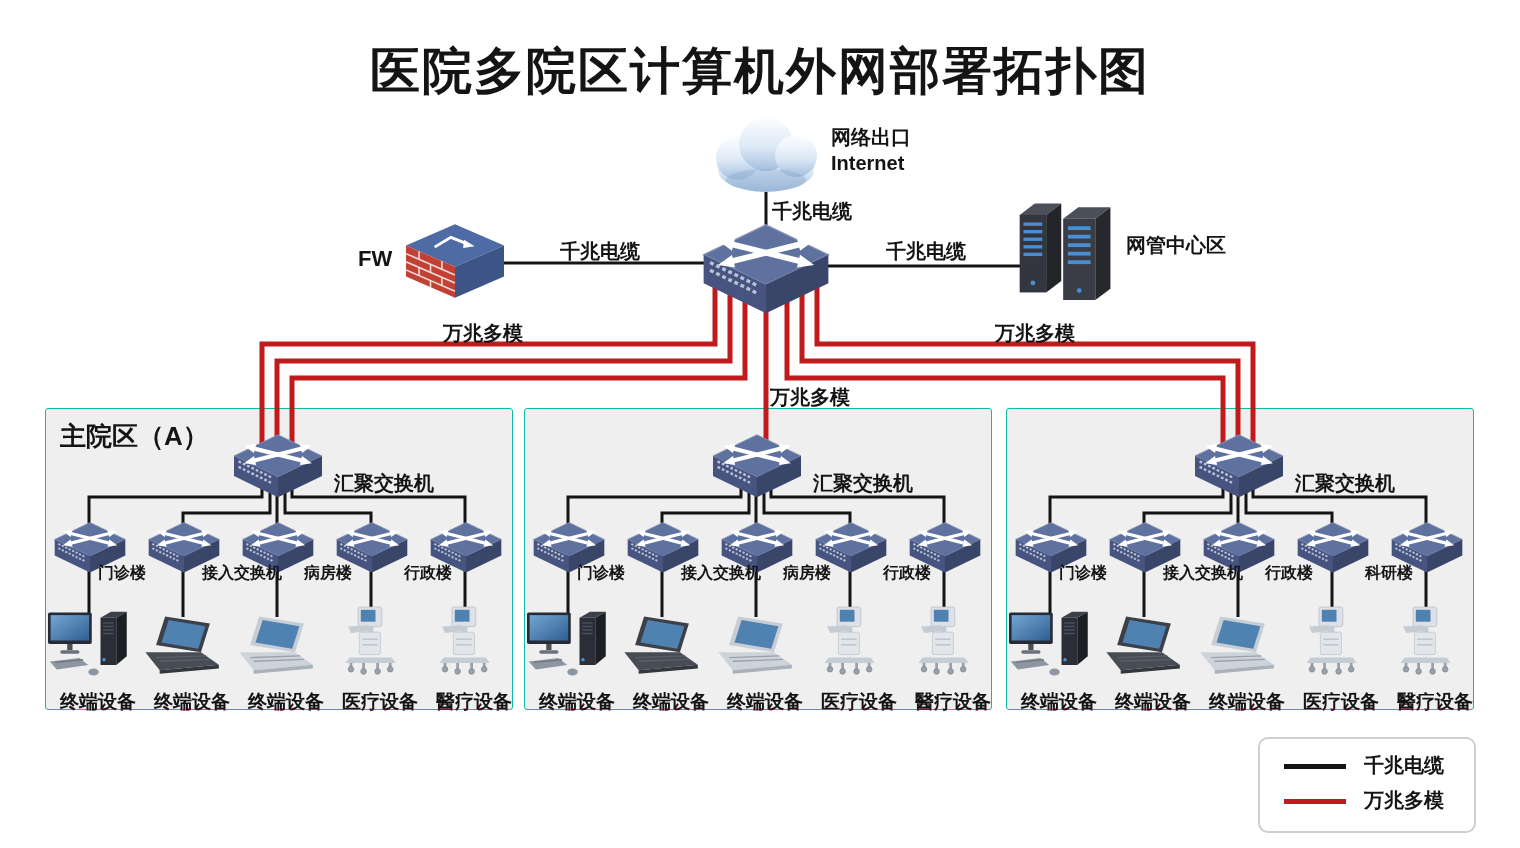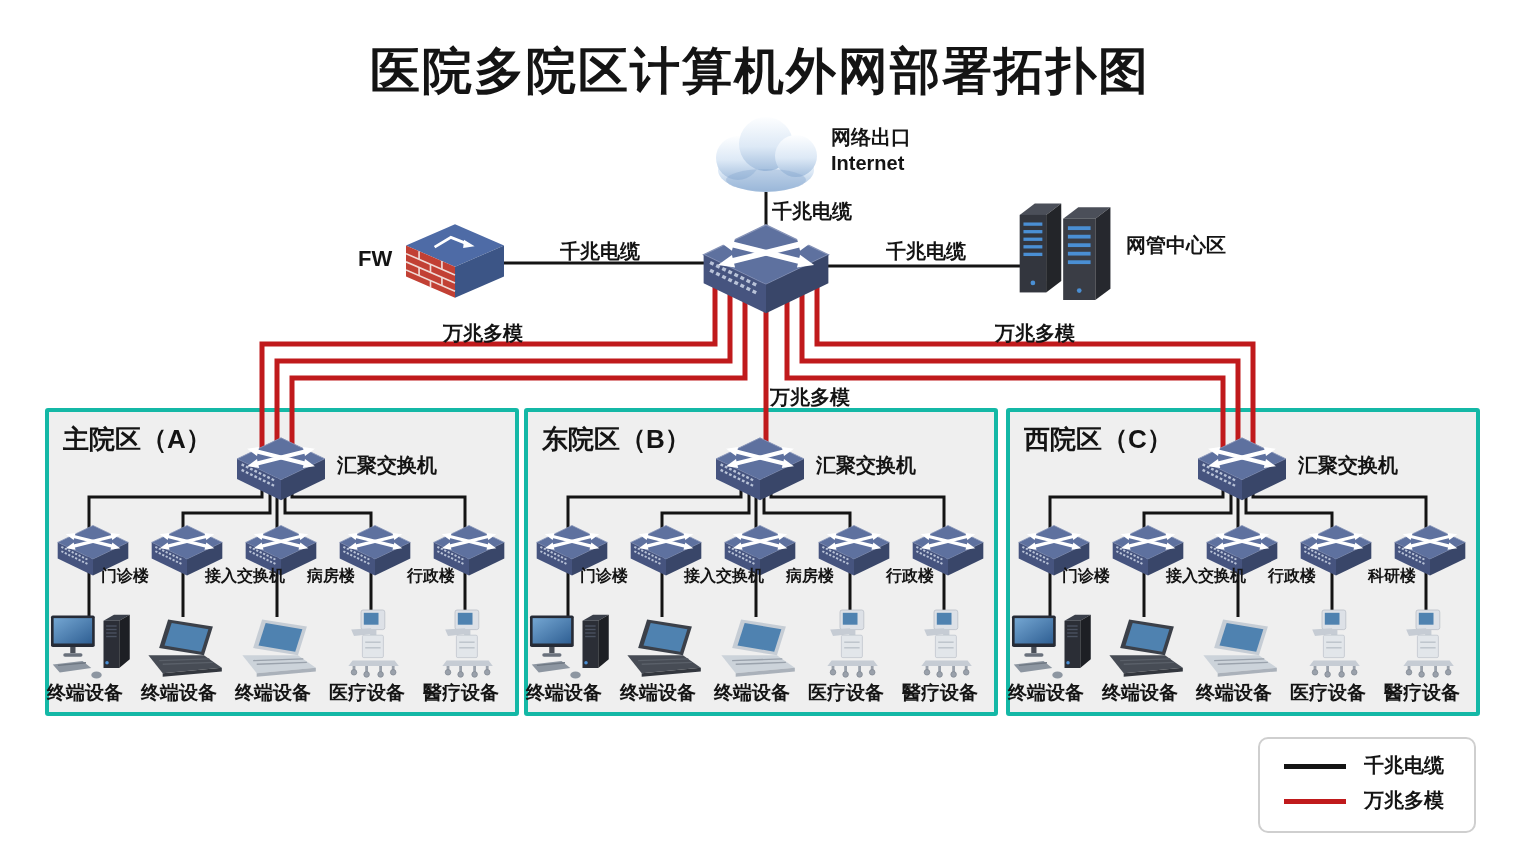--- a/index.html
+++ b/index.html
@@ -4,35 +4,35 @@
 <style>
   html,body{margin:0;padding:0;background:#fff;}
   .stage{position:relative;width:1520px;height:848px;background:#ffffff;overflow:hidden;
          font-family:"Liberation Sans","DejaVu Sans",sans-serif;color:#141414;}
   .lbl{position:absolute;font-weight:700;white-space:nowrap;z-index:3;color:#141414;}
   .title{position:absolute;top:30px;left:0;width:100%;text-align:center;
          font-size:50px;font-weight:900;letter-spacing:2px;z-index:3;margin-top:8px;}
   .node{position:absolute;z-index:2;}
   #wires{position:absolute;left:0;top:0;z-index:1;pointer-events:none;}
   .campus{position:absolute;top:408px;width:466px;height:300px;background:#efefef;
-          border:4px solid #14b8a6;border-radius:3px;}
+          border:1px solid #14b8a6;border-radius:3px;}
   .campus>*{position:absolute;z-index:2;}
   .campus .ctitle{font-size:26px;font-weight:700;left:14px;top:10px;white-space:nowrap;}
   .campus .agg{left:184px;top:24px;width:96px;height:66px;}
-  .campus .agglbl{left:288px;top:40px;font-size:20px;font-weight:700;white-space:nowrap;}
+  .campus .agglbl{left:288px;top:61px;font-size:20px;font-weight:700;white-space:nowrap;}
   .campus .acc{top:112px;width:76px;height:53px;}
   .p1{left:6px}.p2{left:100px}.p3{left:194px}.p4{left:288px}.p5{left:382px}
   .blbl{font-size:16px;font-weight:700;top:154px;white-space:nowrap;}
   .b1{left:52px}.b2{left:156px}.b3{left:258px}.b4{left:358px}
   .dev1{left:0px;top:200px;width:88px;height:70px;}
   .dev2{left:94px;top:206px;width:86px;height:62px;}
   .dev3{left:188px;top:206px;width:86px;height:62px;}
   .dev4{left:298px;top:196px;width:56px;height:74px;}
   .dev5{left:392px;top:196px;width:56px;height:74px;}
-  .dlbl{font-size:19px;font-weight:700;top:268px;width:92px;text-align:left;white-space:nowrap;}
+  .dlbl{font-size:19px;font-weight:700;top:280px;width:92px;text-align:right;white-space:nowrap;}
   .dl1{left:-2px}.dl2{left:92px}.dl3{left:186px}.dl4{left:280px}.dl5{left:374px}
   .legend{position:absolute;left:1258px;top:737px;width:214px;height:92px;background:#fff;
           border:2px solid #cfcfcf;border-radius:10px;z-index:3;}
   .legend .ll{position:absolute;left:24px;width:62px;height:7px;}
   .legend .lt{position:absolute;left:104px;font-size:20px;font-weight:700;white-space:nowrap;}
 </style>
 </head>
 <body>
 
 <svg width="0" height="0" style="position:absolute" aria-hidden="true">
@@ -267,21 +267,20 @@
         <use href="#sym-medcart"></use>
       </svg>
     <div class="dlbl dl1">终端设备</div>
     <div class="dlbl dl2">终端设备</div>
     <div class="dlbl dl3">终端设备</div>
     <div class="dlbl dl4">医疗设备</div>
     <div class="dlbl dl5">醫疗设备</div>
   </section>
 
   <section class="campus" style="left:524px">
-    <div class="ctitle">东院区（B）</div>
     <svg class="agg">
         <use href="#sym-switch"></use>
       </svg>
     <div class="agglbl">汇聚交换机</div>
     <svg class="acc p1">
         <use href="#sym-switch"></use>
       </svg>
     <svg class="acc p2">
         <use href="#sym-switch"></use>
       </svg>
@@ -314,21 +313,20 @@
         <use href="#sym-medcart"></use>
       </svg>
     <div class="dlbl dl1">终端设备</div>
     <div class="dlbl dl2">终端设备</div>
     <div class="dlbl dl3">终端设备</div>
     <div class="dlbl dl4">医疗设备</div>
     <div class="dlbl dl5">醫疗设备</div>
   </section>
 
   <section class="campus" style="left:1006px">
-    <div class="ctitle">西院区（C）</div>
     <svg class="agg">
         <use href="#sym-switch"></use>
       </svg>
     <div class="agglbl">汇聚交换机</div>
     <svg class="acc p1">
         <use href="#sym-switch"></use>
       </svg>
     <svg class="acc p2">
         <use href="#sym-switch"></use>
       </svg>

